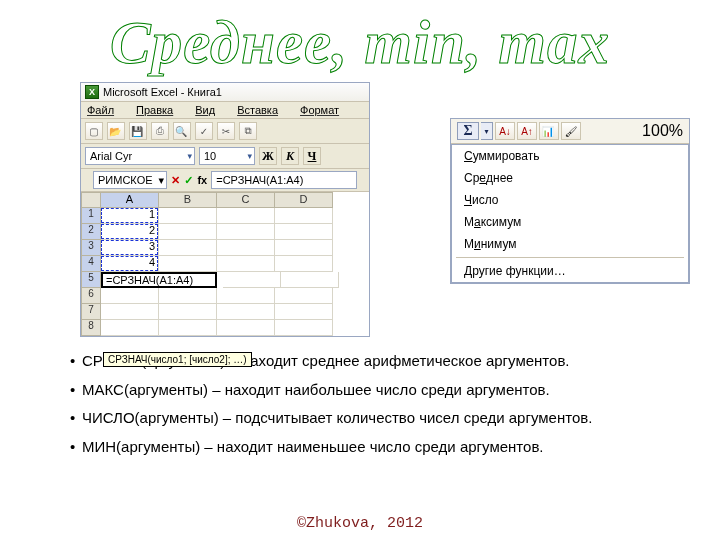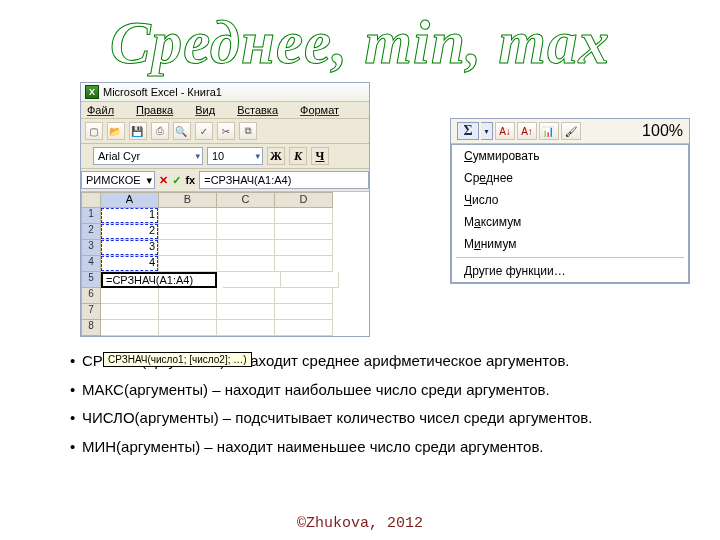--- a/index.html
+++ b/index.html
@@ -61,39 +61,39 @@
     border-bottom:1px solid #c9c2af;
     align-items:center;
   }
   .tbtn {
     width:18px;height:18px;border:1px solid #ccc5b0;
     background:linear-gradient(#fff,#efeade);
     display:flex;align-items:center;justify-content:center;
     font-size:10px;color:#555;
   }
   .fontbar {
-    display:flex; gap:4px; padding:3px 12px;
+    display:flex; gap:4px; padding:3px 4px;
     border-bottom:1px solid #c9c2af;
     align-items:center;
     text-align:center;
   }
   .combo {
     background:#fff;border:1px solid #9aa7c2;height:18px;
     display:flex;align-items:center;justify-content:space-between;
     padding:0 2px 0 4px;
   }
   .combo .chev { color:#3a5a95; font-size:9px; }
   .formatbtn {
     width:18px;height:18px;border:1px solid #ccc5b0;
     display:flex;align-items:center;justify-content:center;
     font-family:"Times New Roman",serif;font-size:12px;font-weight:bold;
   }
   .formulabar {
     display:flex;align-items:center;gap:4px;
-    padding:2px 0;border-bottom:1px solid #c9c2af;
+    padding:2px 12px;border-bottom:1px solid #c9c2af;
     background:#ece9d8;
   }
   .namebox {
     background:#fff;border:1px solid #9aa7c2;width:74px;height:18px;
     display:flex;align-items:center;justify-content:space-between;padding:0 2px 0 4px;
   }
   .fx-cancel{color:#c00;font-weight:bold;cursor:default;}
   .fx-ok{color:#0a0;font-weight:bold;cursor:default;}
   .fx-label{font-weight:bold;}
   .fx-input{background:#fff;border:1px solid #9aa7c2;height:18px;flex:1;padding:0 4px;display:flex;align-items:center;}

